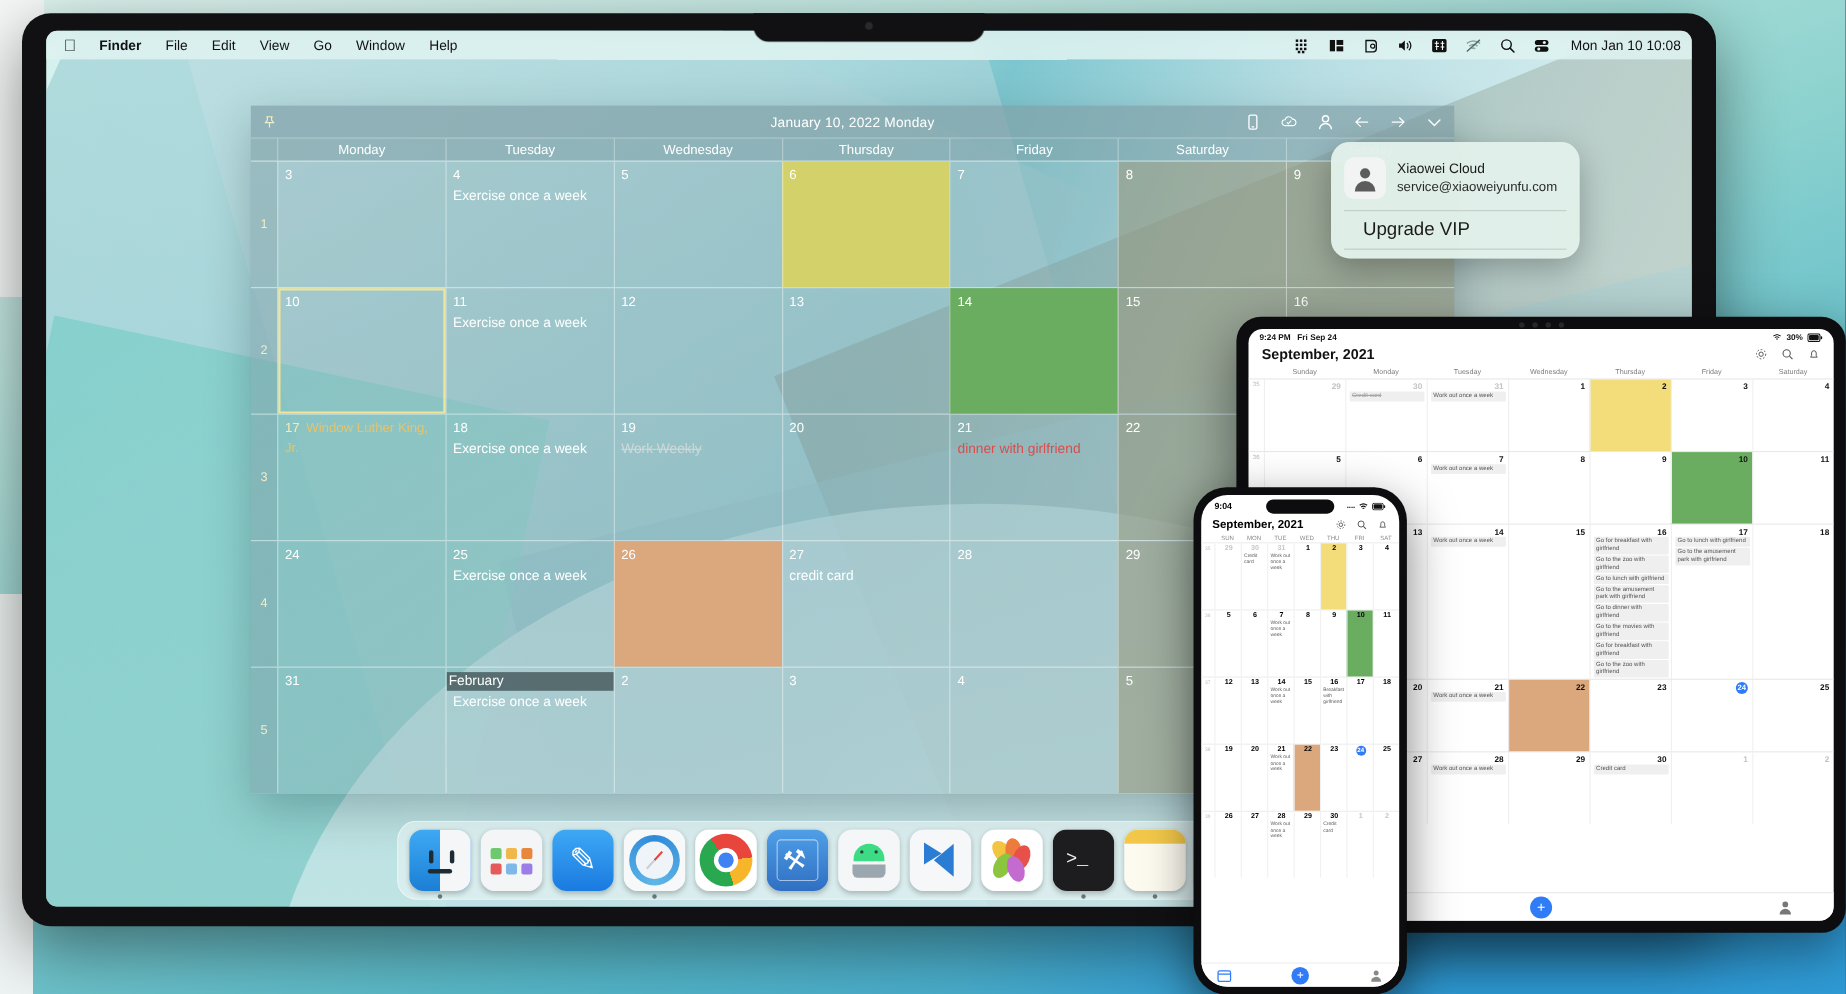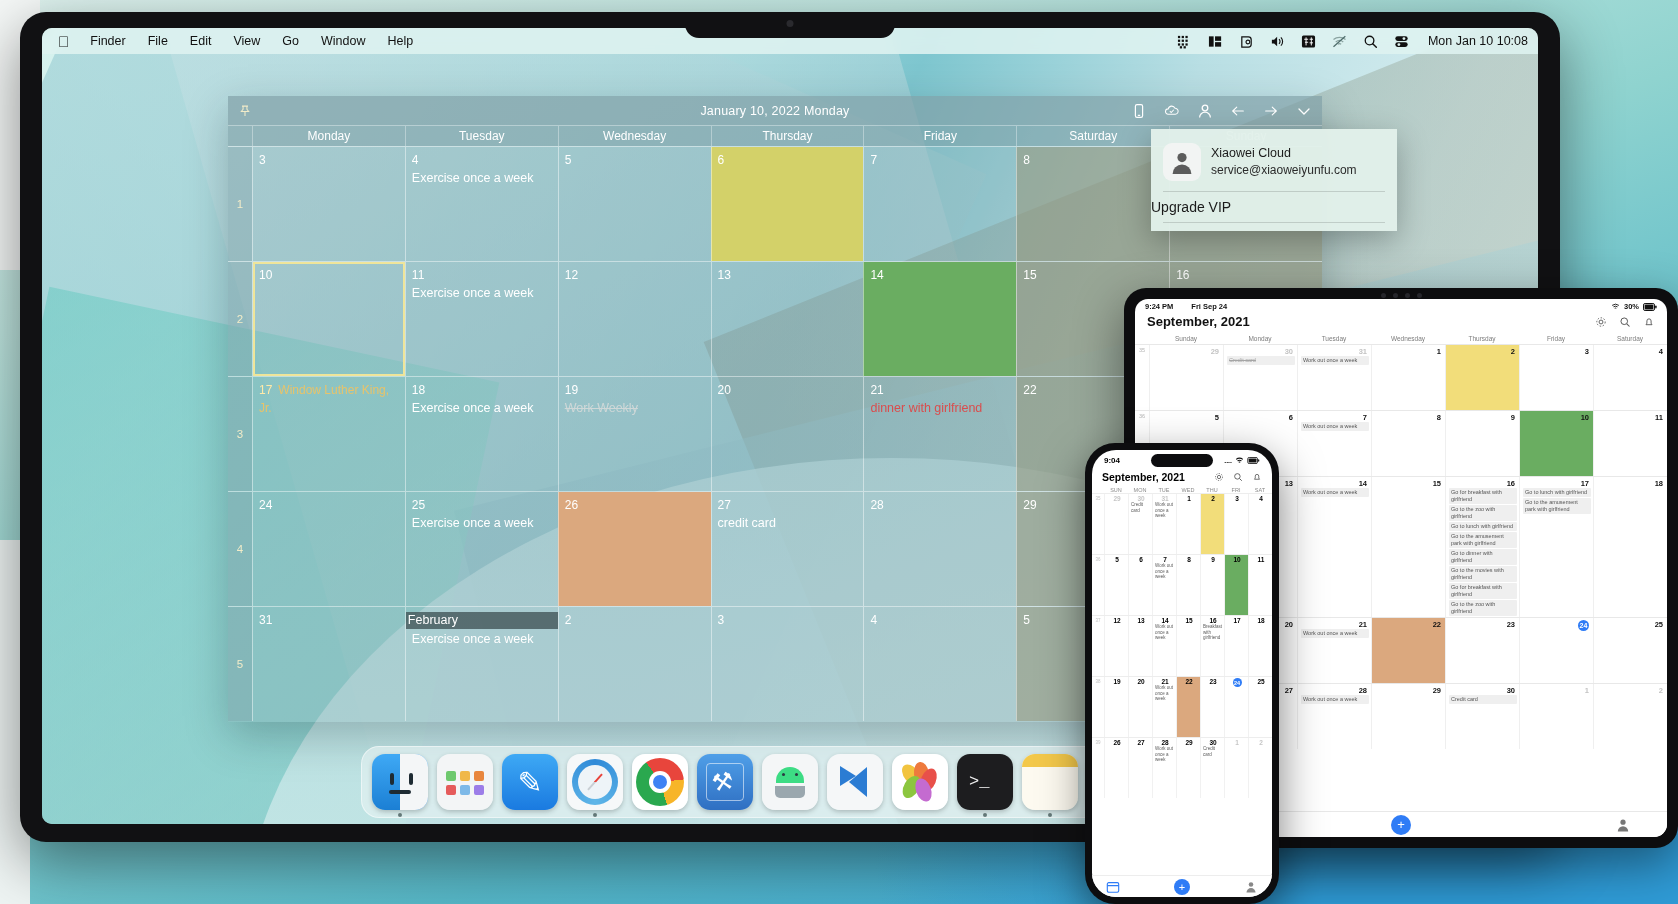--- a/index.html
+++ b/index.html
@@ -83,21 +83,21 @@
   
   #menu-bar{
     position:absolute; left:0; top:0; right:0; height:26px;
     background:rgba(222,243,240,.88);
     display:flex; align-items:center; gap:0; padding:0 10px;
     font-size:12.5px; color:#111; z-index:30;
     backdrop-filter: blur(6px);
   }
   #menu-bar .apple{ font-size:15px; padding:0 10px 0 6px; line-height:1; }
   #menu-bar .mi{ padding:0 11px; }
-  #menu-bar .mi.bold{ font-weight:normal; }
+  #menu-bar .mi.bold{ font-weight:bold; }
   #menu-right{ margin-left:auto; display:flex; align-items:center; gap:14px; }
   #menu-right .sysicon{ width:17px; height:15px; display:block; }
   #menu-clock{ font-size:12.5px; margin-left:4px; white-space:nowrap; }
 
   
   #calendar-window{
     position:absolute; left:186px; top:68px; width:1094px; height:626px;
     z-index:20;
     background:rgba(130,162,170,.30);
     box-shadow:0 14px 40px rgba(10,30,40,.25);
@@ -151,36 +151,36 @@
   .day-cell.fill-olive{ background:rgba(150,150,120,.55); }
   .day-cell.selected{ box-shadow: inset 0 0 0 2px #efe59a; }
   .month-chip{
     display:inline-block; background:rgba(60,78,80,.75);
     color:#fff; font-size:12.5px; padding:1px 6px 2px 2px;
     margin:-3px -5px 0 -6px; width:calc(100% + 11px);
   }
 
   
   #account-menu{
-    position:absolute; left:1109px; top:101px; width:246px;
+    position:absolute; left:1168px; top:101px; width:226px;
     background:rgba(226,240,234,.96);
-    border-radius:0; z-index:35;
+    border-radius:17px; z-index:35;
     box-shadow:0 10px 30px rgba(0,0,0,.28);
     padding:10px 0 8px 0;
     font-size:12.5px; color:#1b1b1b;
   }
   #account-header{ display:flex; align-items:center; gap:10px; padding:4px 12px 10px 12px; }
   #avatar{
     width:38px; height:38px; border-radius:9px; background:#f2f4f3;
     display:flex; align-items:center; justify-content:center; flex:none;
   }
   #account-name{ font-size:12.5px; line-height:17px; }
   #account-email{ font-size:12px; line-height:17px; color:#2b2b2b; }
   .menu-sep{ height:1px; background:rgba(0,0,0,.14); margin:0 12px; }
-  .menu-item{ padding:7px 0; font-size:14px; cursor:default; }
+  .menu-item{ padding:7px 29px; font-size:17px; cursor:default; }
 
   
   #dock{
     position:absolute; left:50%; transform:translateX(-50%);
     bottom:6px; height:72px; z-index:25;
     background:rgba(236,246,245,.55);
     border:1px solid rgba(255,255,255,.5);
     border-radius:18px;
     display:flex; align-items:center; gap:9px; padding:6px 10px;
     backdrop-filter:blur(10px);
@@ -611,21 +611,21 @@
 <div id="ipad">
   <div id="ipad-cam">
       <i></i>
       <i></i>
       <i></i>
       <i></i>
     </div>
   <div id="ipad-screen">
     <div id="ipad-status">
       <span>9:24 PM</span>
-      <span style="margin-left:18px">Fri Sep 24</span>
+      <span style="margin-left:6px">Fri Sep 24</span>
       <span class="r">
         <svg class="tiny-ic" viewBox="0 0 16 16">
           <g fill="none" stroke="#111" stroke-width="1.6">
             <path d="M2 6 a10 10 0 0 1 12 0"></path>
               <path d="M4.4 8.6 a6.4 6.4 0 0 1 7.2 0"></path>
               <path d="M6.6 11.2 a3 3 0 0 1 2.8 0"></path>
           </g>
         </svg>
         <span>30%</span>
         <svg width="14" height="8" viewBox="0 0 14 8">

